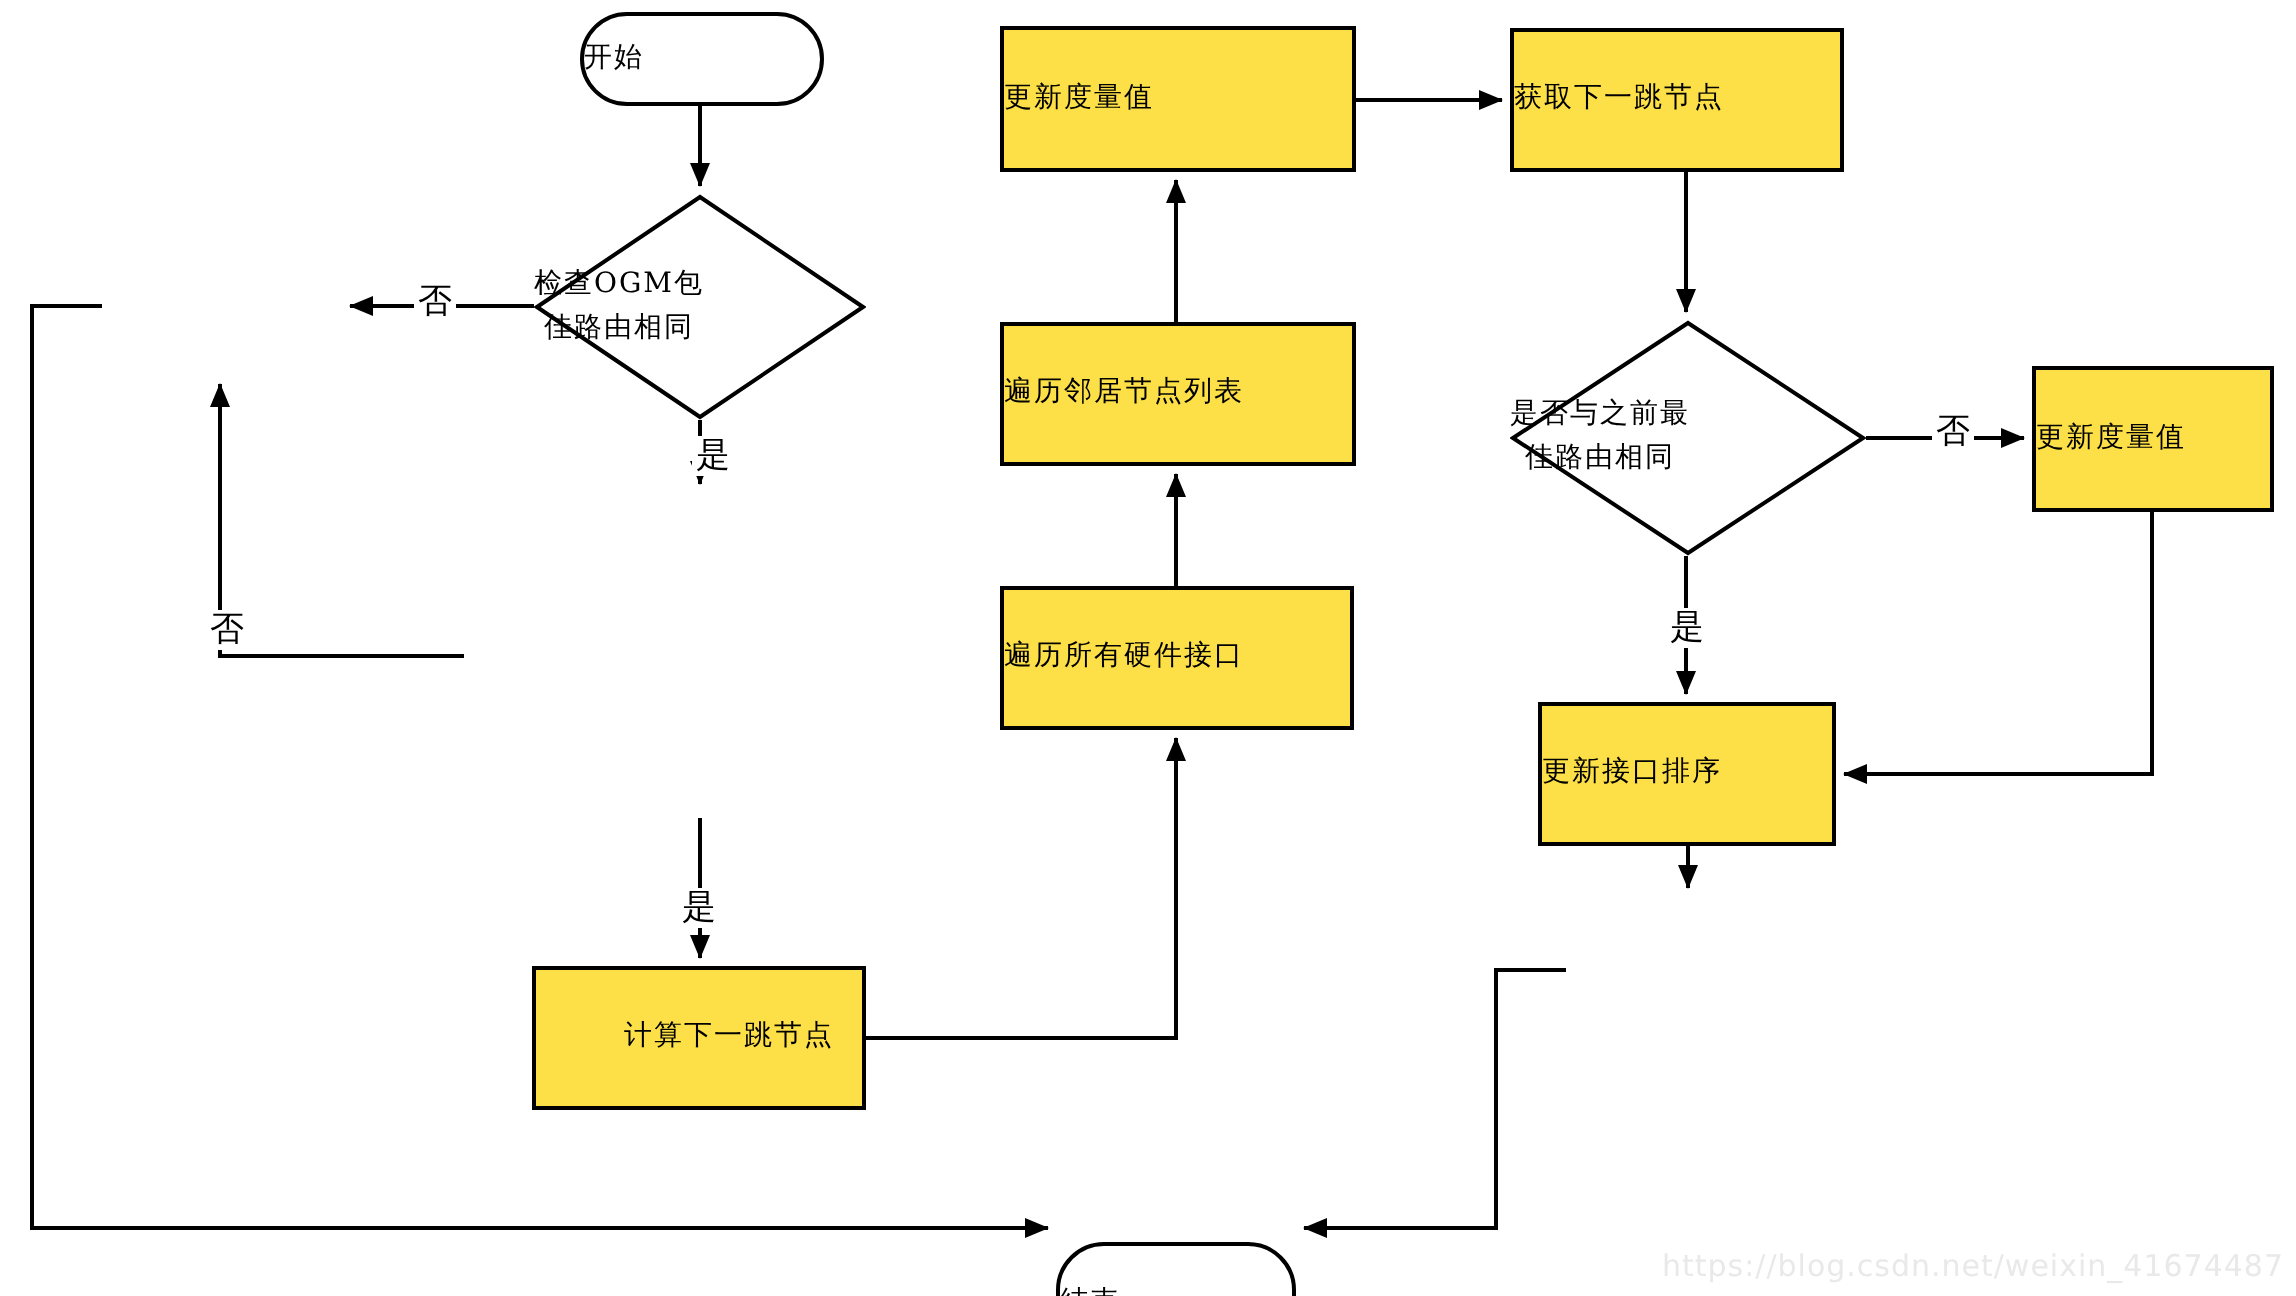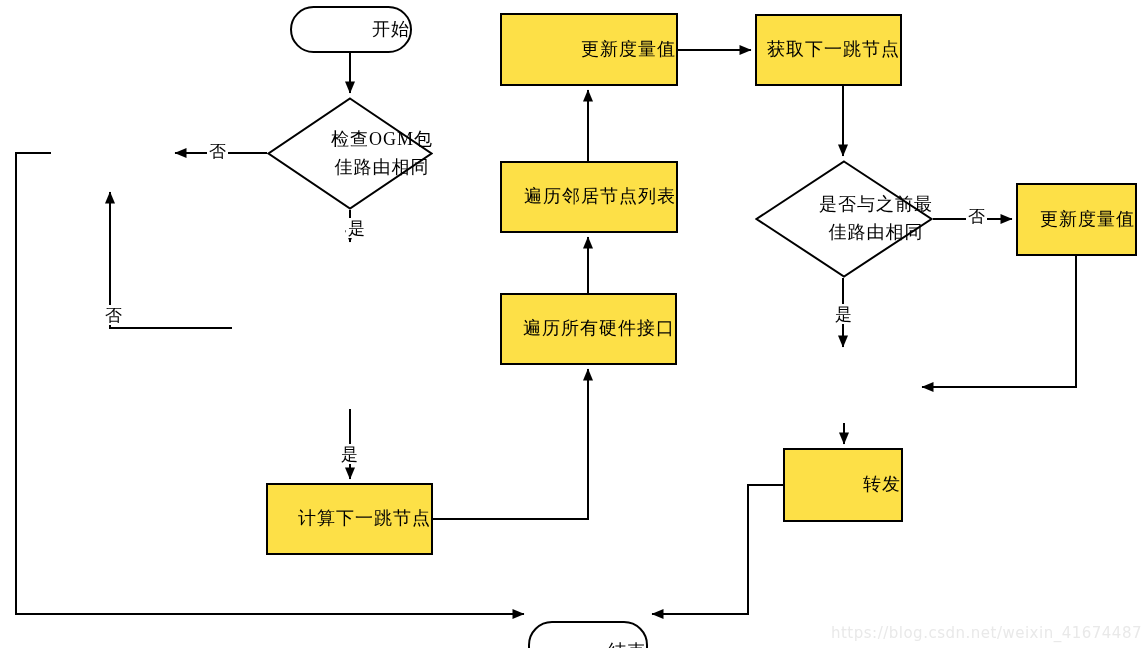--- a/index.html
+++ b/index.html
@@ -14,28 +14,27 @@
   }
   .edges {
     position: absolute;
     left: 0; top: 0;
     width: 1148px; height: 648px;
   }
   .node {
     position: absolute;
     display: flex;
     align-items: center;
-    justify-content: flex-end;
+    justify-content: flex-start;
     text-align: center;
-    font-size: 18px;
+    font-size: 14px;
     letter-spacing: 1px;
     line-height: 1.55;
     box-sizing: border-box;
     white-space: pre-line;
-    font-family: Liberation Serif, serif;
   }
   .rect {
     border: 2px solid #000;
     background: #fde047;
   }
   .stadium {
     border: 2px solid #000;
     background: #fff;
     border-radius: 24px;
   }
@@ -118,48 +117,48 @@
 
   <div class="node diamond" style="left:755px; top:160px; width:178px; height:118px;">
     <svg class="dshape" width="178" height="118" viewBox="0 0 178 118" xmlns="http://www.w3.org/2000/svg">
       <polygon points="89,1.5 176.5,59 89,116.5 1.5,59" fill="#fff" stroke="#000" stroke-width="2"></polygon>
     </svg>
     <span class="dlabel">是否与之前最
 佳路由相同</span>
   </div>
 
 
-  <div class="node rect" style="left:266px; top:483px; width:167px; height:72px;">
+  <div class="node rect" style="left:266px; top:483px; width:167px; height:72px;padding-left:44px;">
     <span>计算下一跳节点</span>
   </div>
 
   <div class="node rect" style="left:500px; top:161px; width:178px; height:72px;">
     <span>遍历邻居节点列表</span>
   </div>
 
   <div class="node rect" style="left:500px; top:293px; width:177px; height:72px;">
     <span>遍历所有硬件接口</span>
   </div>
 
   <div class="node rect" style="left:500px; top:13px; width:178px; height:73px;">
     <span>更新度量值</span>
   </div>
 
-  <div class="node rect" style="left:755px; top:14px; width:147px; height:72px;">
+  <div class="node rect" style="left:755px; top:14px; width:167px; height:72px;">
     <span>获取下一跳节点</span>
   </div>
 
   <div class="node rect" style="left:1016px; top:183px; width:121px; height:73px;">
     <span>更新度量值</span>
   </div>
 
+  <div class="node rect" style="left:769px; top:351px; width:149px; height:72px;">
+    <span>更新接口排序</span>
+  </div>
 
-  <div class="node rect" style="left:783px; top:448px; width:120px; height:74px;">
-    <span>转发</span>
-  </div>
 
   <span class="edge-label" style="left:207px; top:141px;">否</span>
   <span class="edge-label" style="left:346px; top:218px;">是</span>
   <span class="edge-label" style="left:103px; top:305px;">否</span>
   <span class="edge-label" style="left:339px; top:444px;">是</span>
   <span class="edge-label" style="left:966px; top:206px;">否</span>
   <span class="edge-label" style="left:833px; top:304px;">是</span>
 
   <div class="watermark">https://blog.csdn.net/weixin_41674487</div>
 

